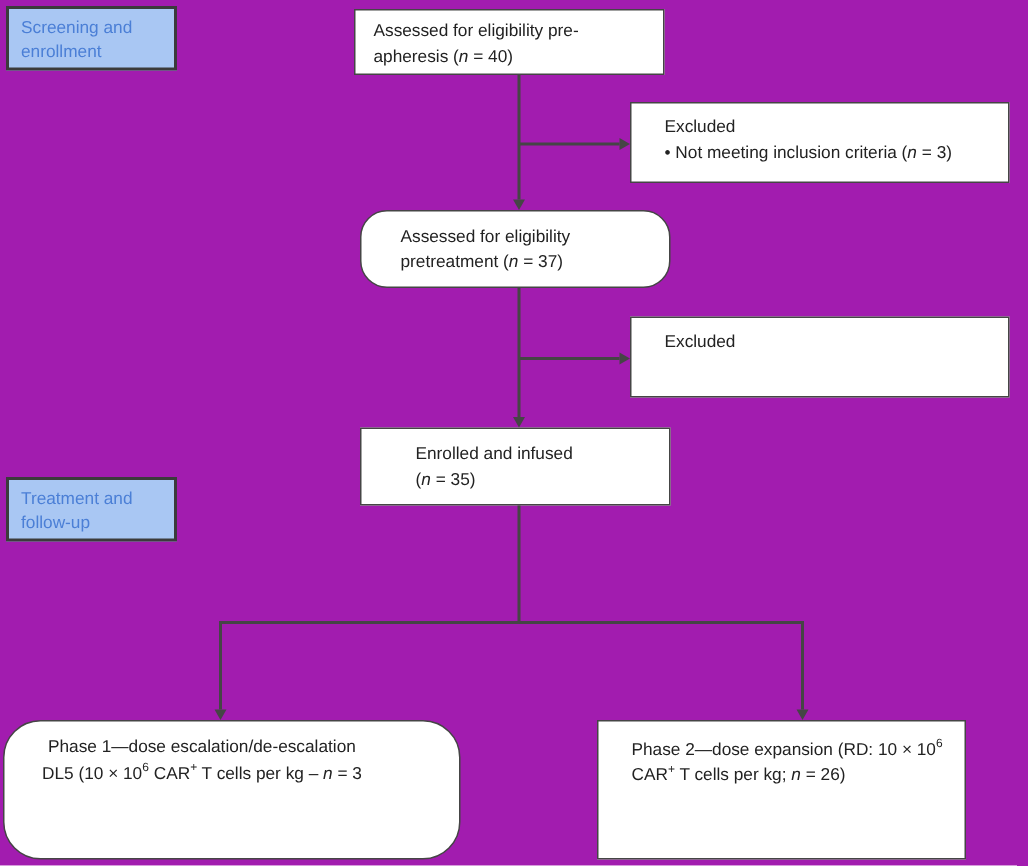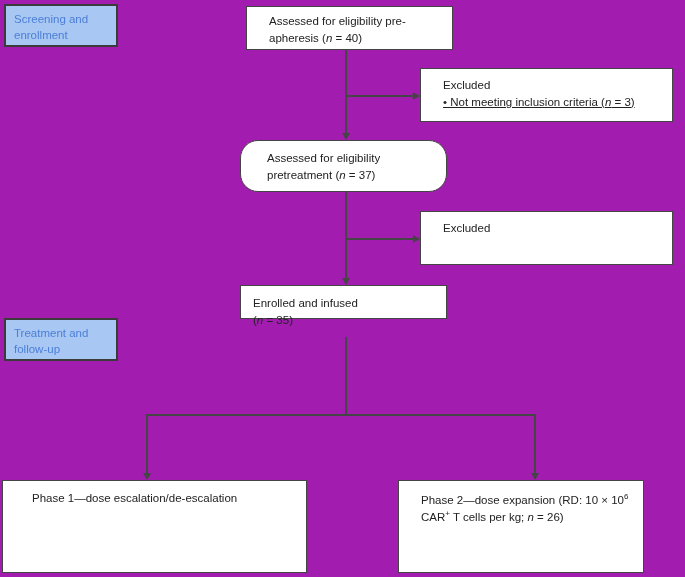--- a/index.html
+++ b/index.html
@@ -22,26 +22,26 @@
     padding: 5px 8px;
     line-height: 1.4;
   }
   .box {
     position: absolute;
     background: #ffffff;
     border: 1.5px solid #454545;
     box-sizing: border-box;
     line-height: 1.45;
   }
-  #box-preapheresis  { left: 246px; top: 6px;   width: 207px; height: 44px; padding: 6px 8px 0 22px; }
+  #box-preapheresis  { left: 236px; top: 6px;   width: 207px; height: 44px; padding: 6px 8px 0 12px; }
   #box-excluded1     { left: 420px; top: 68px;  width: 253px; height: 54px; padding: 8px 8px 0 22px; }
   #box-pretreatment  { left: 240px; top: 140px; width: 207px; height: 52px; padding: 9px 8px 0 26px; border-radius: 18px; }
   #box-excluded2     { left: 420px; top: 211px; width: 253px; height: 54px; padding: 8px 8px 0 22px; }
-  #box-enrolled      { left: 240px; top: 285px; width: 207px; height: 34px; padding: 9px 8px 0 12px; }
-  #box-phase1        { left: 2px;   top: 480px; width: 305px; height: 93px; padding: 8px 6px 0 25px; }
+  #box-enrolled      { left: 240px; top: 285px; width: 207px; height: 52px; padding: 9px 8px 0 36px; }
+  #box-phase1        { left: 2px;   top: 480px; width: 305px; height: 93px; padding: 8px 6px 0 25px; border-radius: 25px; }
   #box-phase2        { left: 398px; top: 480px; width: 246px; height: 93px; padding: 11px 8px 0 22px; }
   #stage-screening   { left: 4px; top: 4px;   width: 114px; height: 43px; }
   #stage-treatment   { left: 4px; top: 318px; width: 114px; height: 43px; }
   .line { position: absolute; background: #454545; }
   #line-v1 { left: 345px; top: 50px;  width: 1.5px; height: 83px; }
   #line-h1 { left: 346px; top: 95px;  width: 67px;  height: 1.5px; }
   #line-v2 { left: 345px; top: 192px; width: 1.5px; height: 86px; }
   #line-h2 { left: 346px; top: 238px; width: 67px;  height: 1.5px; }
   #line-v3 { left: 345px; top: 337px; width: 1.5px; height: 78px; }
   #line-h3 { left: 146px; top: 414px; width: 390px; height: 1.5px; }
@@ -74,33 +74,34 @@
 
 <div class="canvas">
 
   <div class="stage" id="stage-screening">Screening and<br>enrollment</div>
   <div class="stage" id="stage-treatment">Treatment and<br>follow-up</div>
 
   <div class="box" id="box-preapheresis">Assessed for eligibility pre-<br>apheresis (<i>n</i> = 40)</div>
 
   <div class="box" id="box-excluded1">
     <span style="display:block;">Excluded</span>
-    <span style="display:block;text-decoration:underline;">• Not meeting inclusion criteria (<i>n</i> = 3)</span>
+    <span style="display:block;">• Not meeting inclusion criteria (<i>n</i> = 3)</span>
   </div>
 
   <div class="box" id="box-pretreatment">Assessed for eligibility<br>pretreatment (<i>n</i> = 37)</div>
 
   <div class="box" id="box-excluded2">
     <span style="display:block;">Excluded</span>
   </div>
 
   <div class="box" id="box-enrolled">Enrolled and infused<br>(<i>n</i> = 35)</div>
 
   <div class="box" id="box-phase1">
     <span class="phase-line" style="padding-left:4px;">Phase 1—dose escalation/de-escalation</span>
+    <span class="phase-line">DL5 (10 × 10<sup>6</sup> CAR<sup>+</sup> T cells per kg – <i>n</i> = 3</span>
   </div>
 
   <div class="box" id="box-phase2">
     <span class="p2-text">Phase 2—dose expansion (RD: 10 × 10<sup>6</sup><br>CAR<sup>+</sup> T cells per kg; <i>n</i> = 26)</span>
   </div>
 
   <div class="line" id="line-v1"></div>
   <div class="line" id="line-h1"></div>
   <div class="line" id="line-v2"></div>
   <div class="line" id="line-h2"></div>

